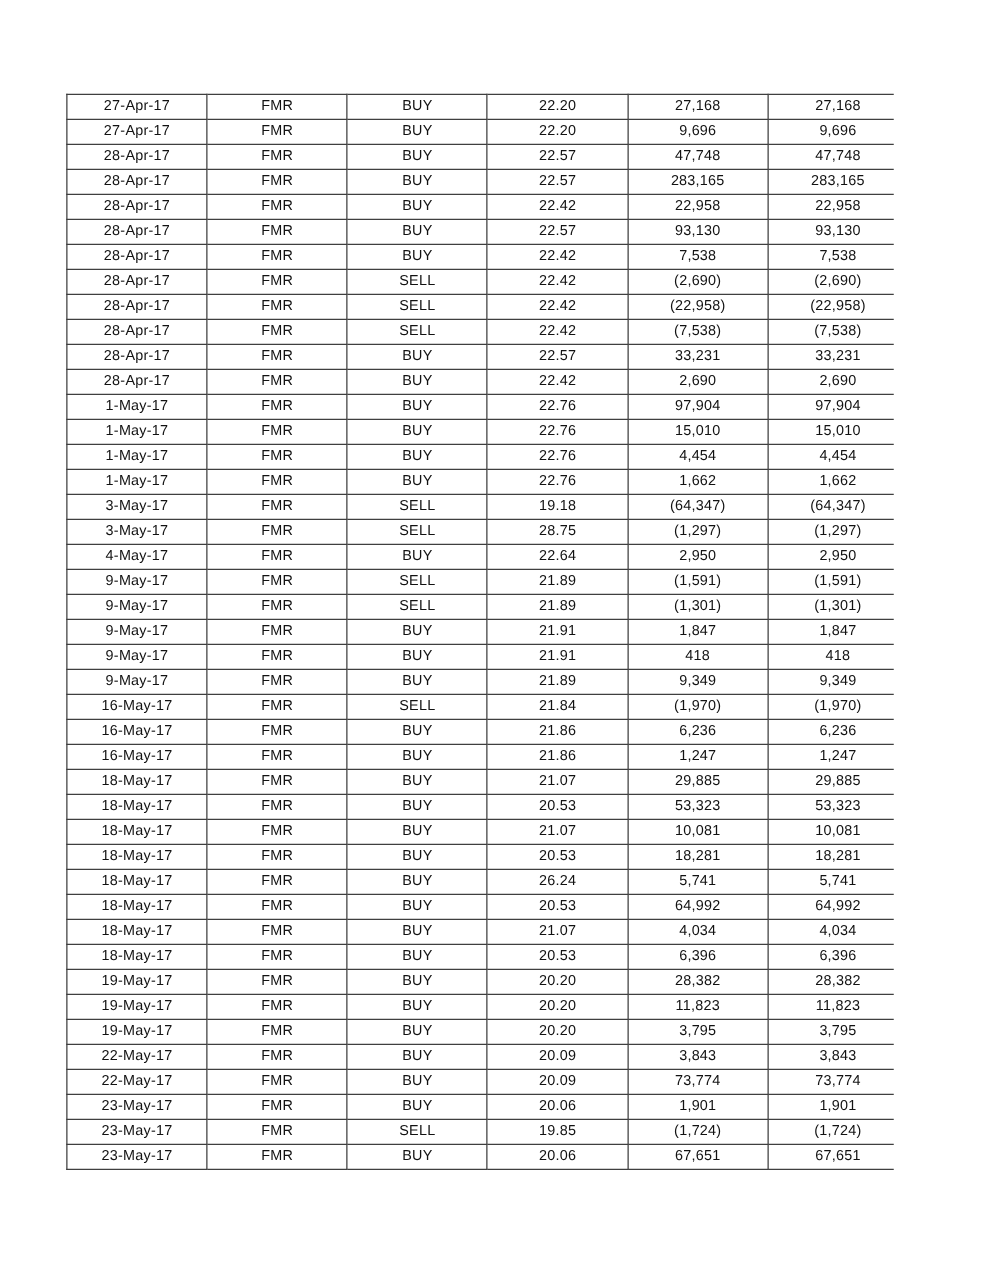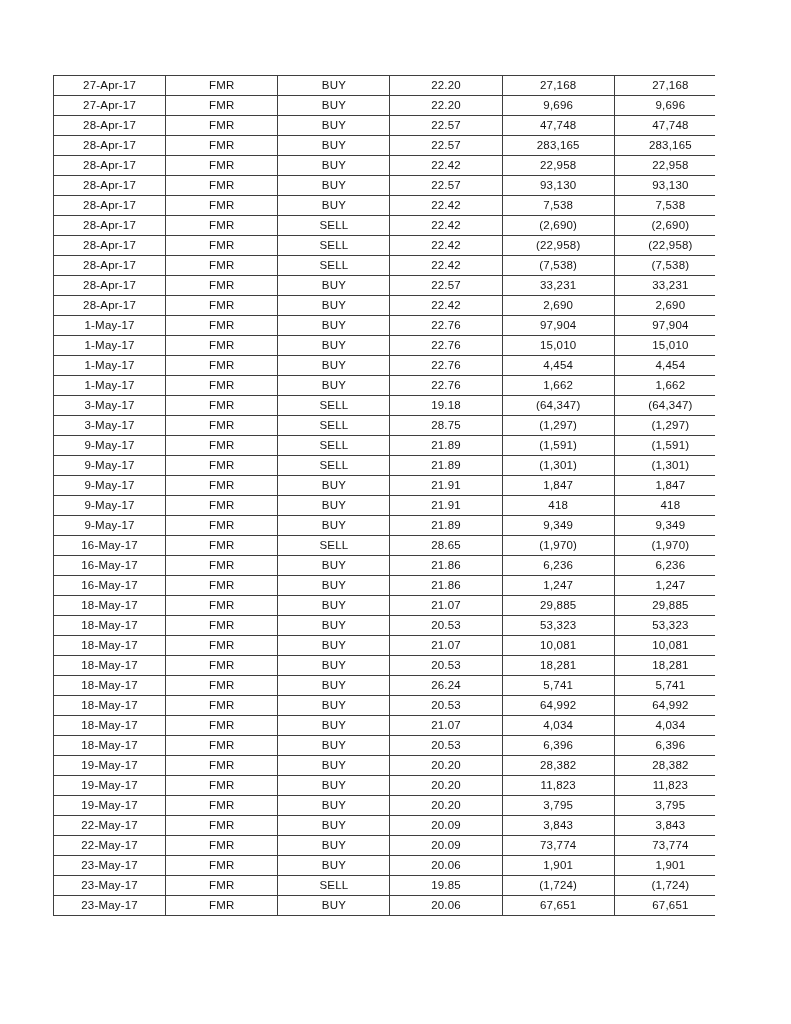--- a/index.html
+++ b/index.html
@@ -181,20 +181,28 @@
         </tr>
         <tr>
           <td>3-May-17</td>
           <td>FMR</td>
           <td>SELL</td>
           <td>28.75</td>
           <td>(1,297)</td>
           <td>(1,297)</td>
         </tr>
         <tr>
+          <td>4-May-17</td>
+          <td>FMR</td>
+          <td>BUY</td>
+          <td>22.64</td>
+          <td>2,950</td>
+          <td>2,950</td>
+        </tr>
+        <tr>
           <td>9-May-17</td>
           <td>FMR</td>
           <td>SELL</td>
           <td>21.89</td>
           <td>(1,591)</td>
           <td>(1,591)</td>
         </tr>
         <tr>
           <td>9-May-17</td>
           <td>FMR</td>
@@ -224,21 +232,21 @@
           <td>FMR</td>
           <td>BUY</td>
           <td>21.89</td>
           <td>9,349</td>
           <td>9,349</td>
         </tr>
         <tr>
           <td>16-May-17</td>
           <td>FMR</td>
           <td>SELL</td>
-          <td>28.65</td>
+          <td>21.84</td>
           <td>(1,970)</td>
           <td>(1,970)</td>
         </tr>
         <tr>
           <td>16-May-17</td>
           <td>FMR</td>
           <td>BUY</td>
           <td>21.86</td>
           <td>6,236</td>
           <td>6,236</td>

